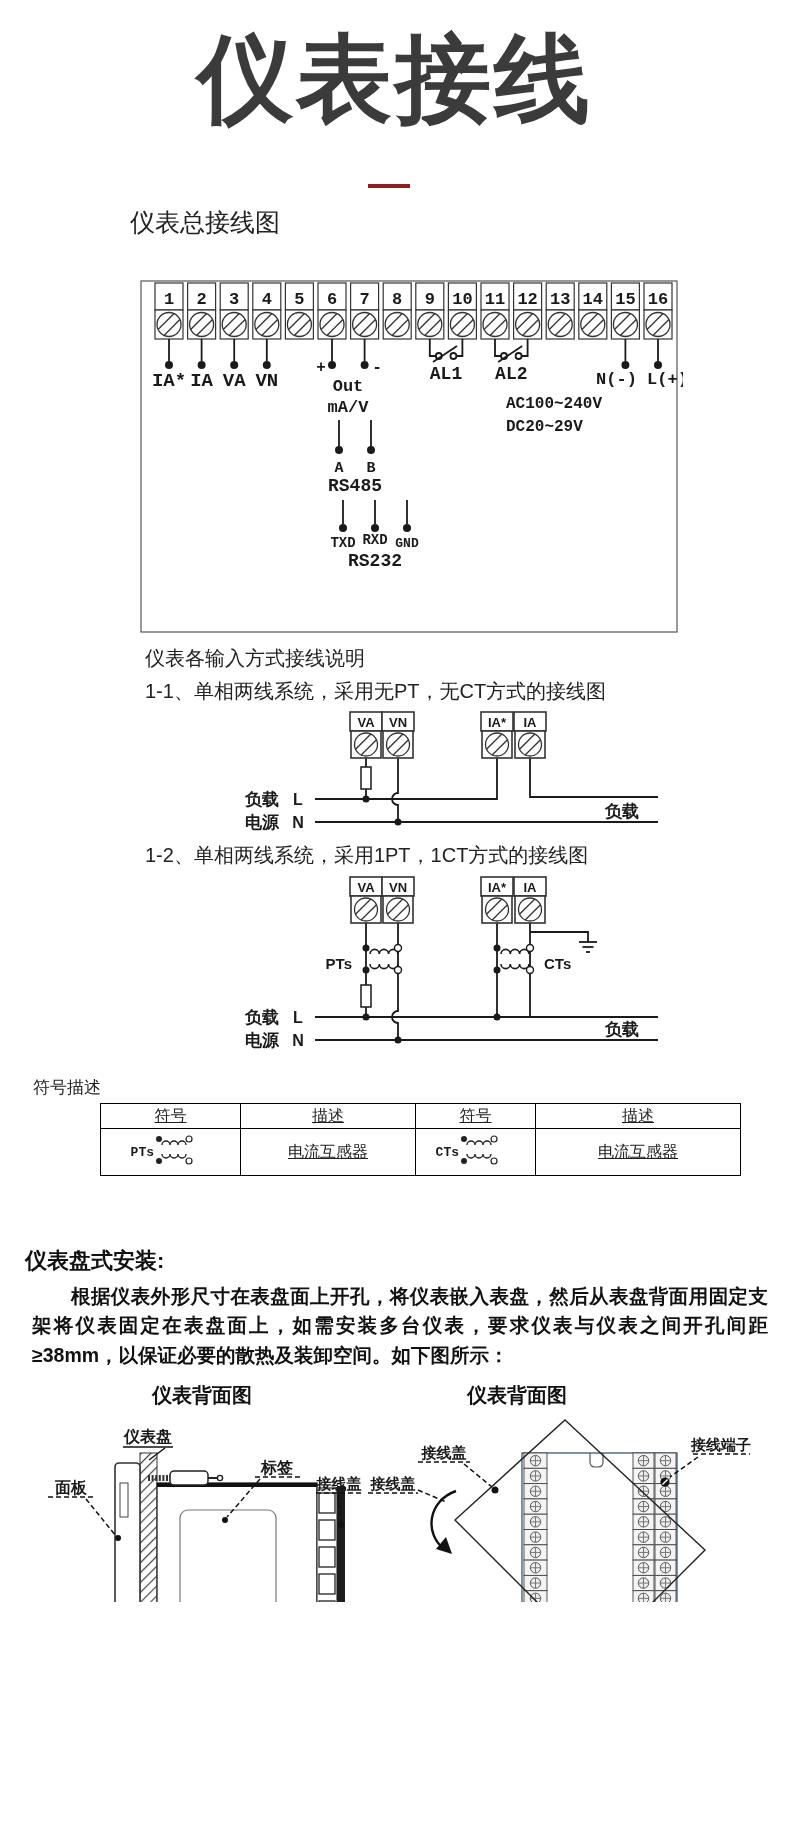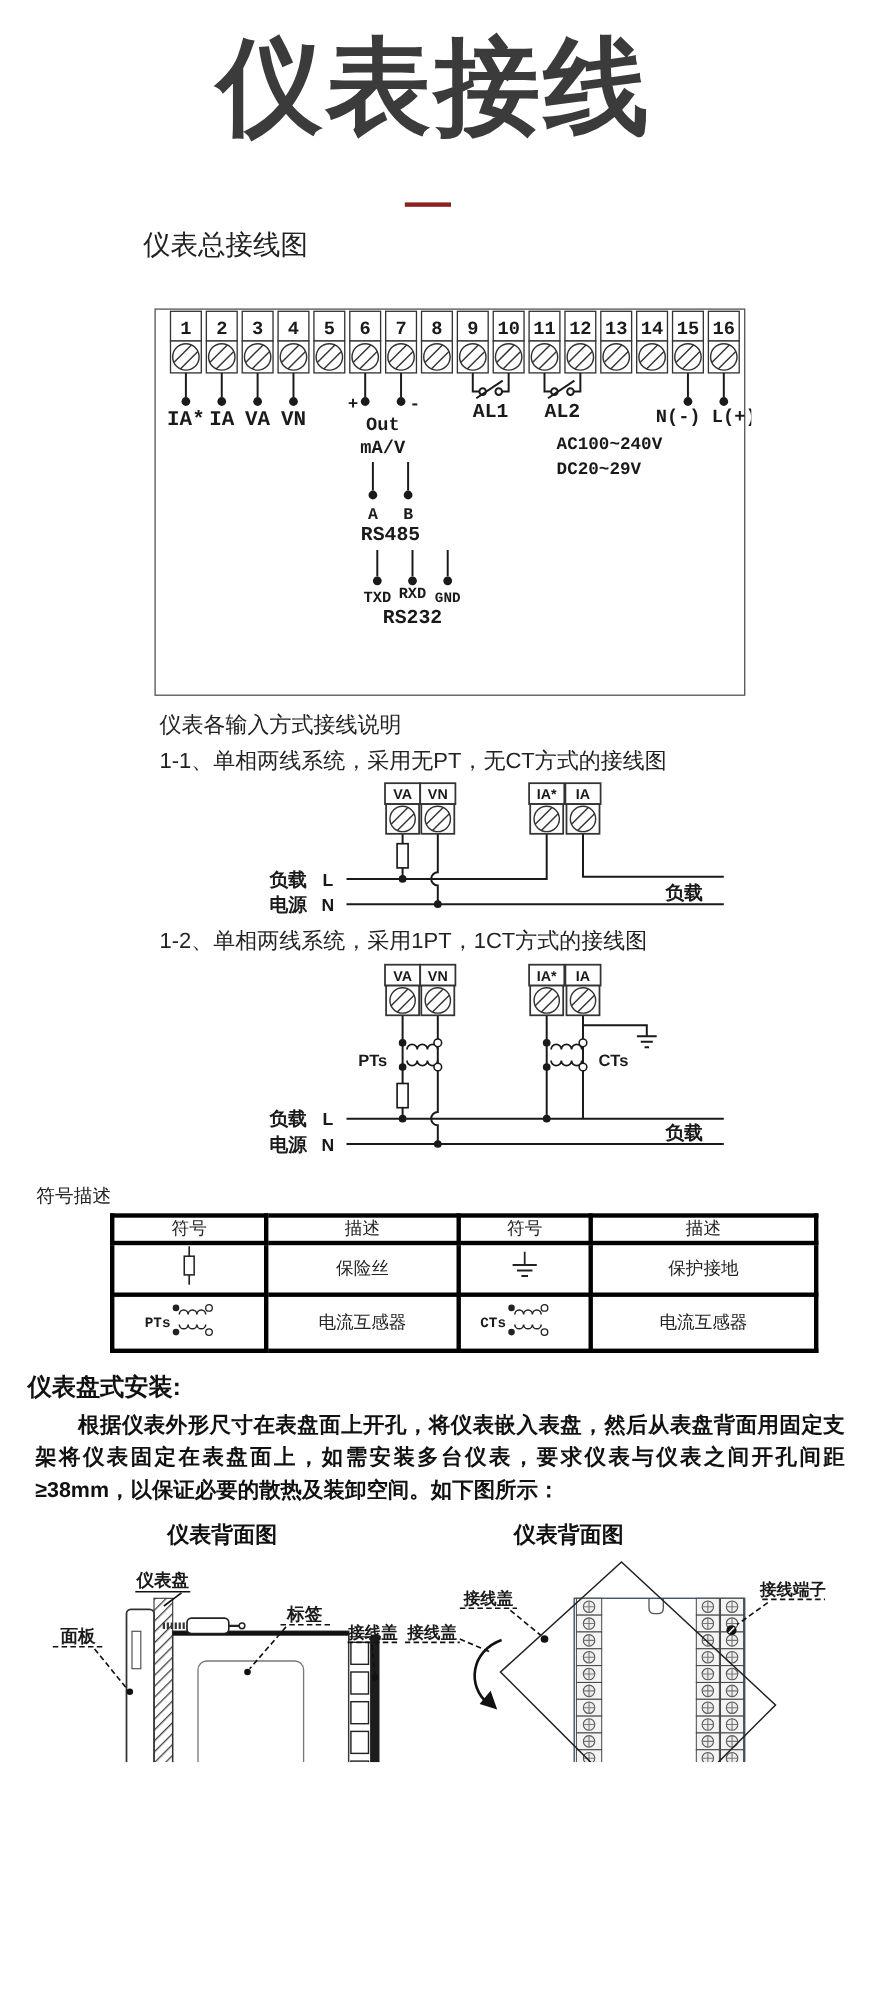--- a/index.html
+++ b/index.html
@@ -6,22 +6,22 @@
   #page{position:relative;width:790px;height:1602px;background:#fff;overflow:hidden;
         font-family:"Liberation Sans",sans-serif;color:#1a1a1a;}
   .abs{position:absolute;}
   .big-title{width:790px;text-align:center;font-size:96px;font-weight:bold;color:#3b3b3b;letter-spacing:3px;}
   .accent-dash{width:42px;height:4px;background:#8b2121;}
   .caption{font-size:25px;color:#222;}
   .sec-title{font-size:20px;color:#222;}
   .mode-title{font-size:20px;color:#222;}
   .tbl-caption{font-size:17px;color:#222;}
   table.sym{border-collapse:collapse;table-layout:fixed;}
-  table.sym td,table.sym th{border:4px solid #000000;text-align:center;vertical-align:middle;
-      font-size:16px;font-weight:normal;color:#222;padding:0;}
+  table.sym td,table.sym th{border:1px solid #000000;text-align:center;vertical-align:middle;
+      font-size:16px;font-weight:normal;color:#222;padding:0;text-decoration:underline;}
   .install-h{font-size:22px;font-weight:bold;color:#111;}
   .install-p{font-size:19.5px;font-weight:bold;color:#111;line-height:1.5;text-indent:2em;text-align:justify;}
   .view-title{font-size:20px;font-weight:bold;color:#111;width:180px;text-align:center;}
   .footnote{font-size:19.5px;font-weight:bold;color:#111;}
   svg text{fill:#1a1a1a;}
   .mono{font-family:"Liberation Mono",monospace;font-weight:600;}
   .cnlbl{font-family:"Liberation Sans",sans-serif;font-weight:bold;}
 </style>
 </head>
 <body>
@@ -393,39 +393,20 @@
         <col style="width:175px">
         <col style="width:120px">
         <col style="width:205px">
       </colgroup>
     <tbody>
         <tr style="height:25px;">
       <th>符号</th>
       <th>描述</th>
       <th>符号</th>
       <th>描述</th>
-    </tr>
-    <tr style="height:38px;">
-      <td>
-        <svg width="40" height="38" viewBox="0 0 40 38">
-          <line x1="20" y1="1" x2="20" y2="10" stroke="#222" stroke-width="1.5"></line>
-          <rect x="15.5" y="10" width="9" height="17" fill="#fff" stroke="#222" stroke-width="1.4"></rect>
-          <line x1="20" y1="27" x2="20" y2="36" stroke="#222" stroke-width="1.5"></line>
-        </svg>
-      </td>
-      <td>保险丝</td>
-      <td>
-        <svg width="44" height="38" viewBox="0 0 44 38">
-          <line x1="22" y1="6" x2="22" y2="18" stroke="#222" stroke-width="1.6"></line>
-          <line x1="11" y1="18" x2="33" y2="18" stroke="#222" stroke-width="1.6"></line>
-          <line x1="15" y1="23" x2="29" y2="23" stroke="#222" stroke-width="1.6"></line>
-          <line x1="19" y1="28" x2="25" y2="28" stroke="#222" stroke-width="1.6"></line>
-        </svg>
-      </td>
-      <td>保护接地</td>
     </tr>
     <tr style="height:42px;">
       <td>
         <svg width="110" height="42" viewBox="0 0 110 42">
           <text class="mono" x="38" y="27" font-size="13" text-anchor="end">PTs</text>
           <path d="M 46,16 a 4,4 0 0 1 8,0 a 4,4 0 0 1 8,0 a 4,4 0 0 1 8,0" fill="none" stroke="#222" stroke-width="1.4"></path>
           <path d="M 46,25 a 4,4 0 0 0 8,0 a 4,4 0 0 0 8,0 a 4,4 0 0 0 8,0" fill="none" stroke="#222" stroke-width="1.4"></path>
           <circle cx="43" cy="10" r="3" fill="#222"></circle>
               <circle cx="43" cy="32" r="3" fill="#222"></circle>
           <circle cx="73" cy="10" r="3" fill="#fff" stroke="#222" stroke-width="1.2"></circle>

